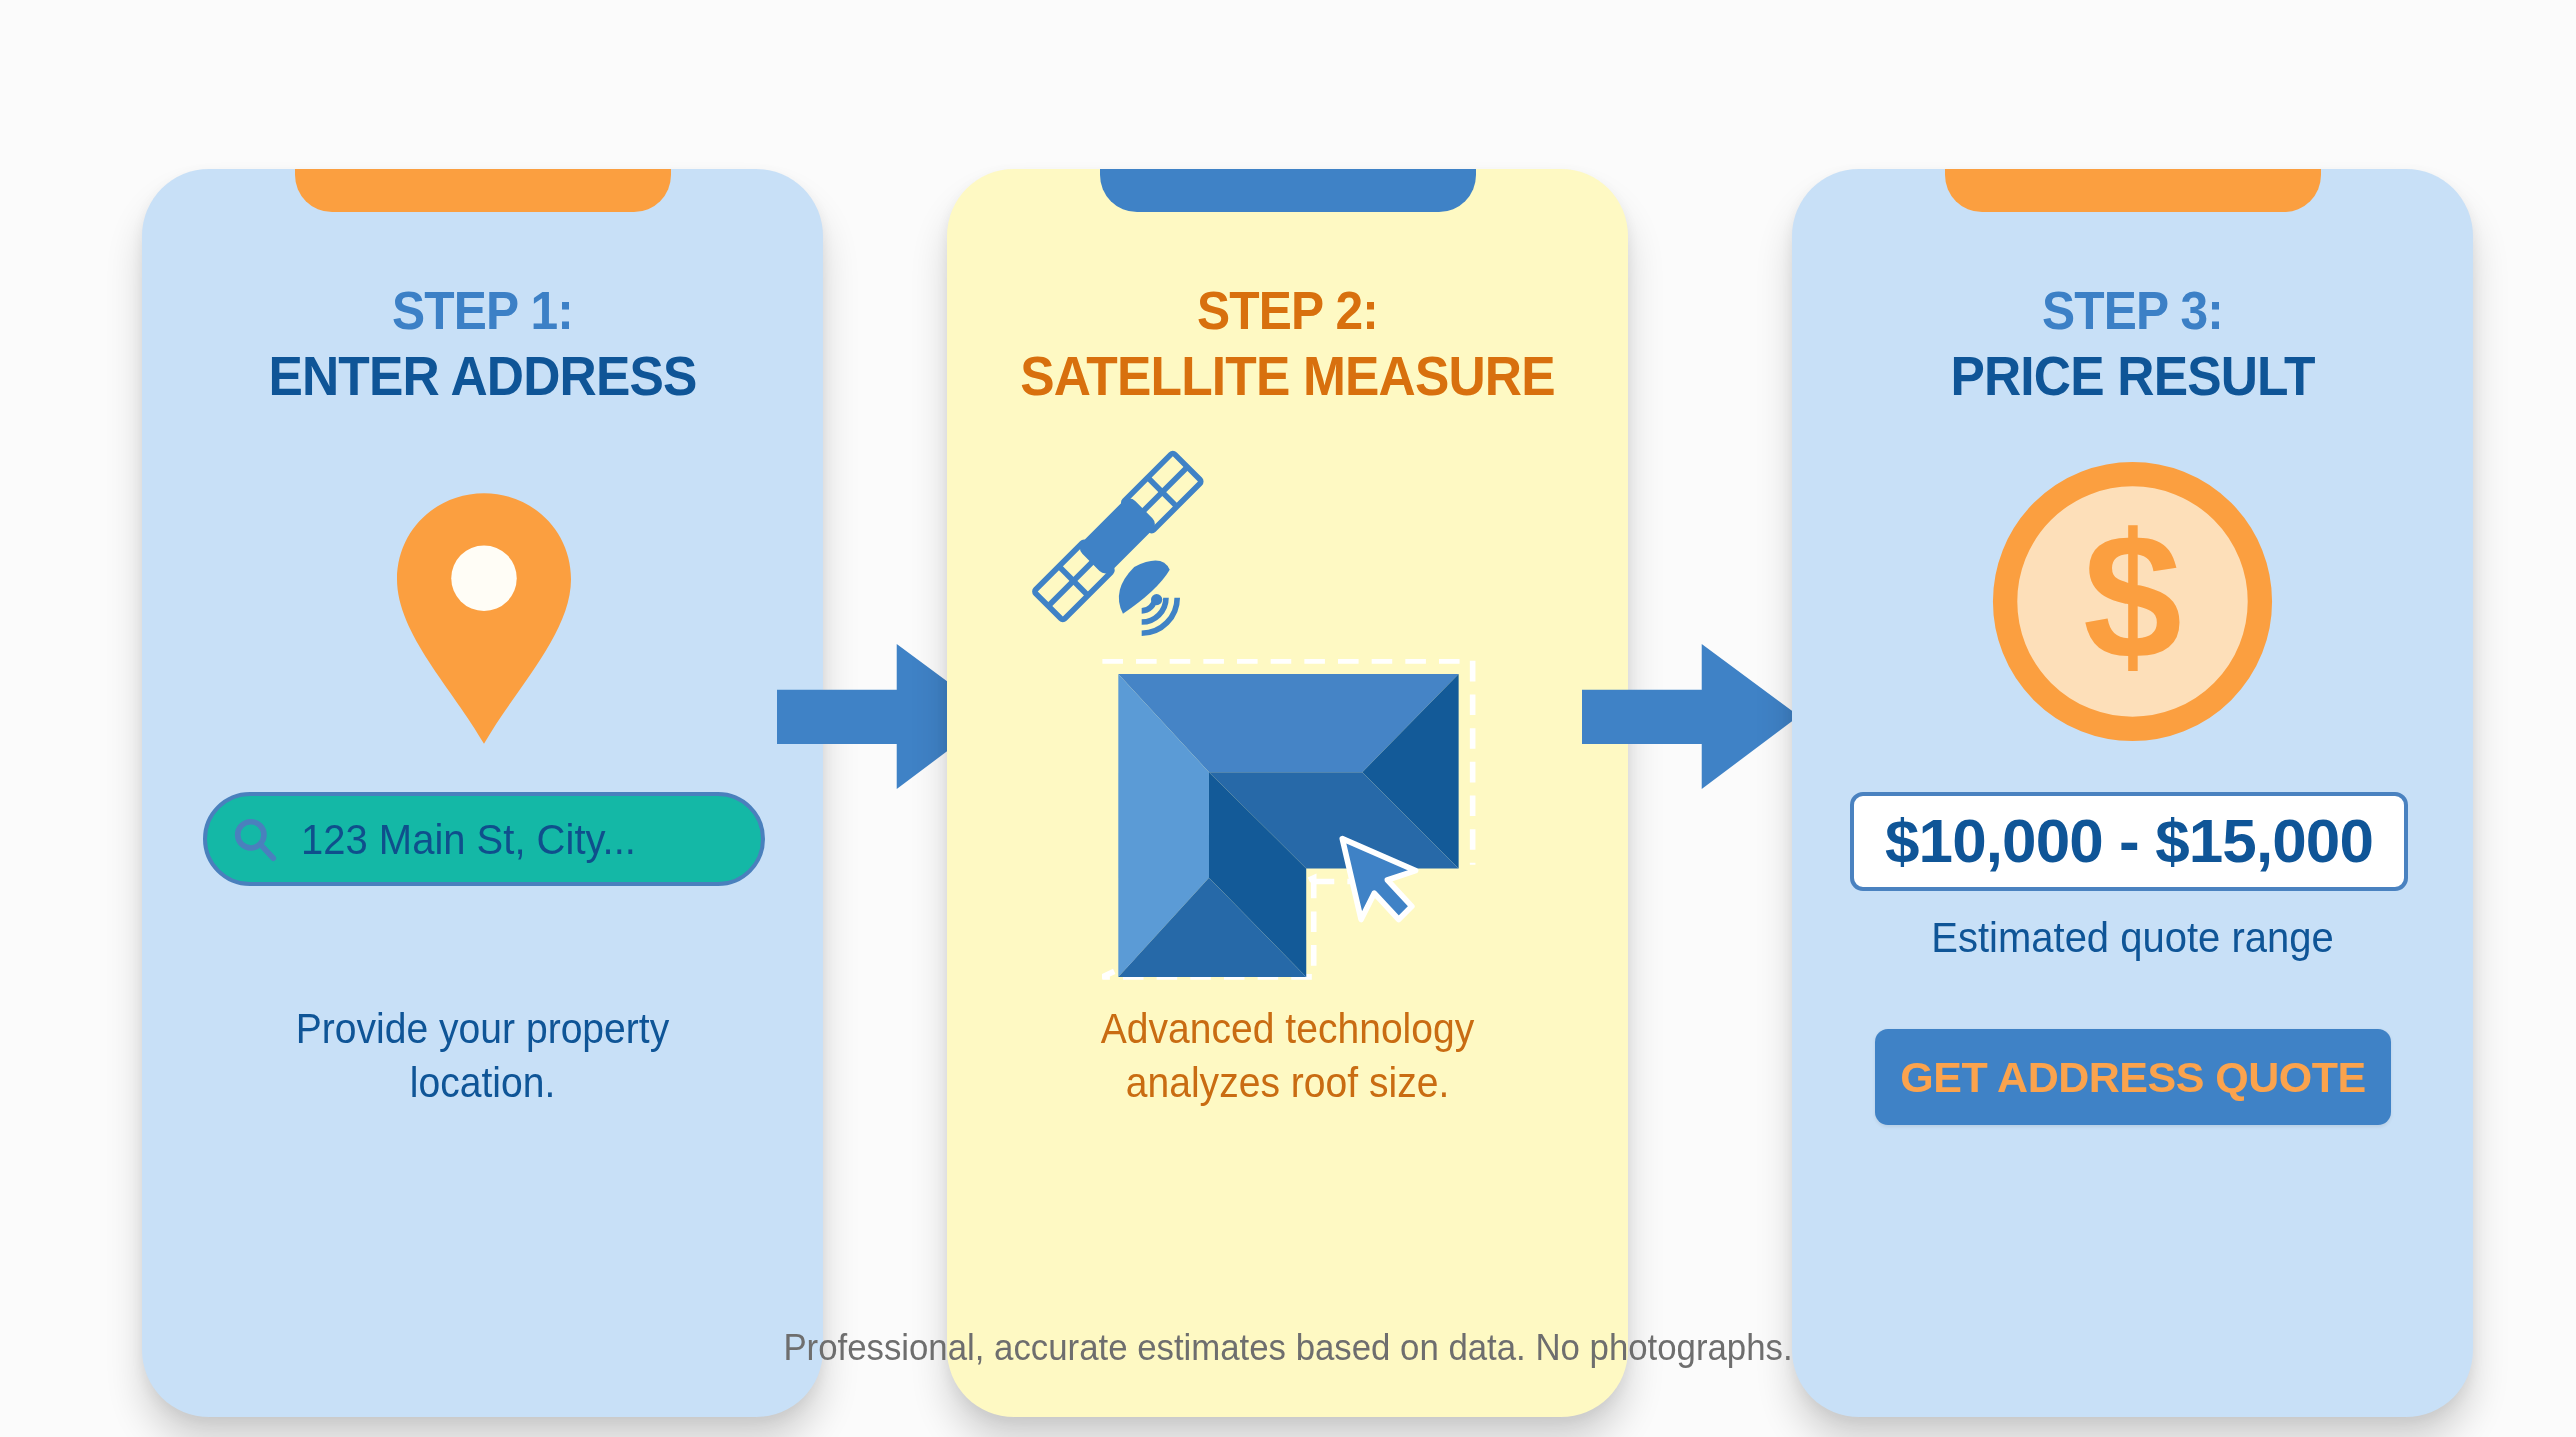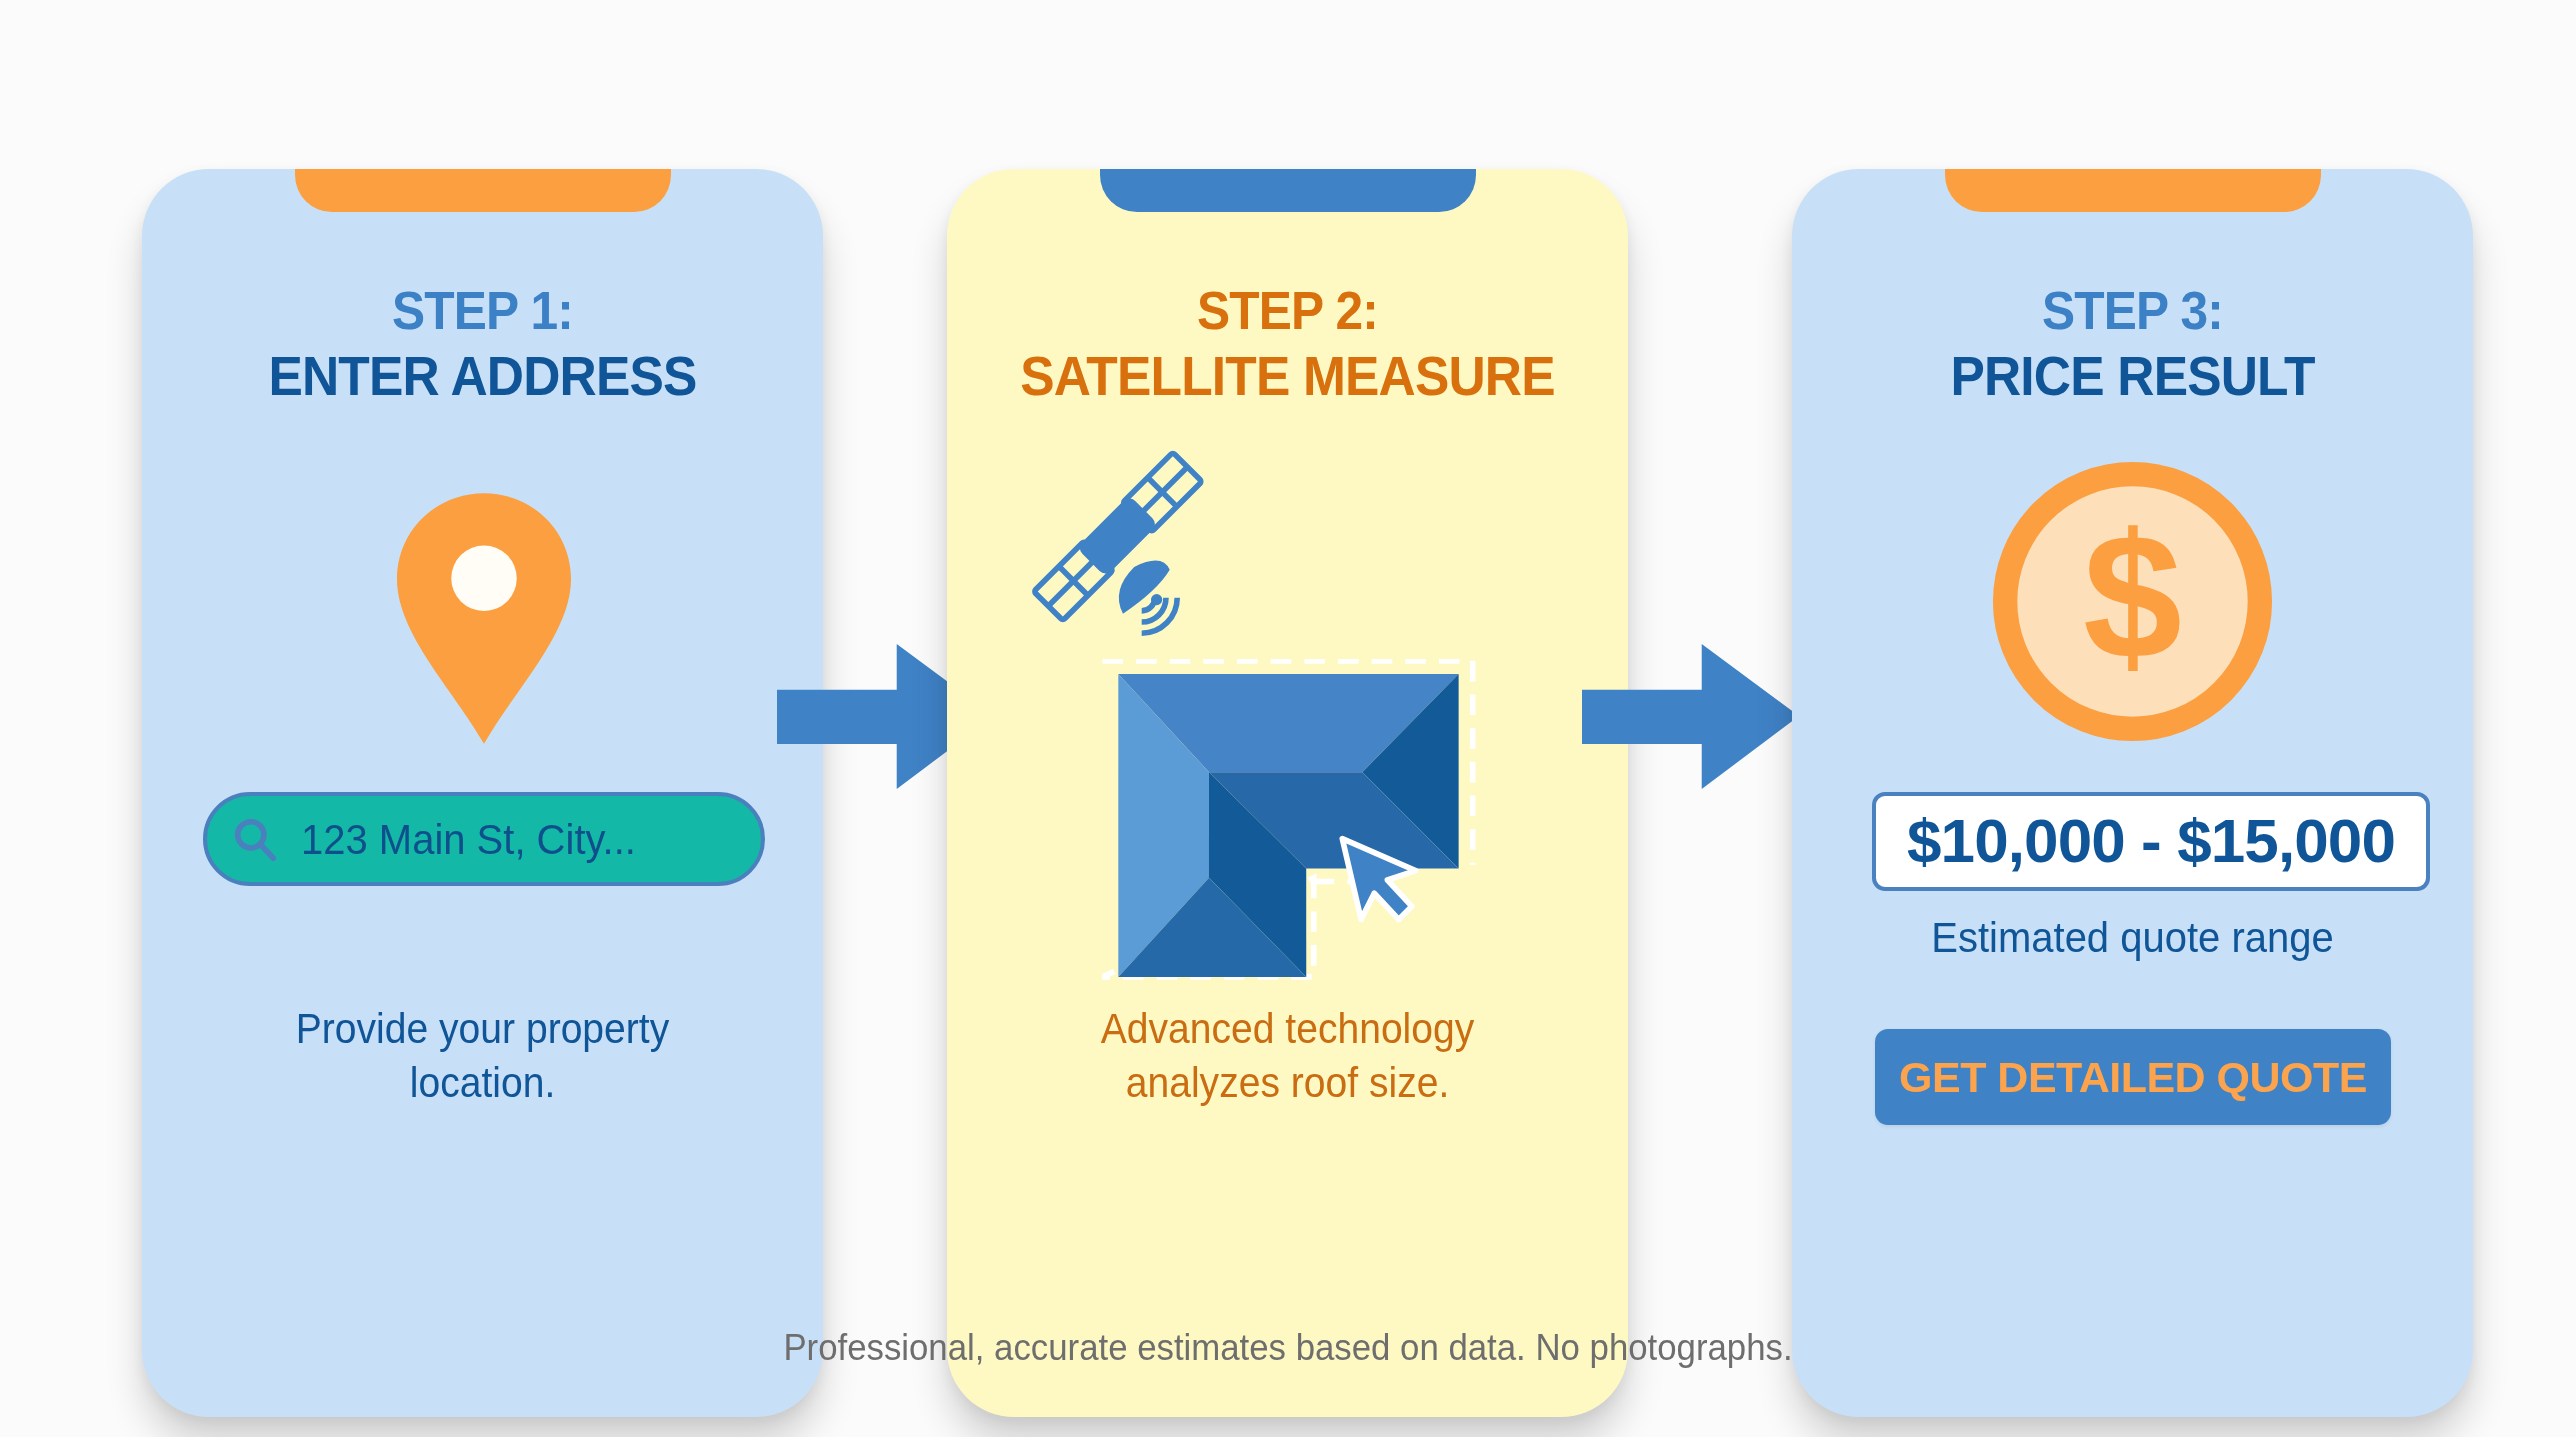--- a/index.html
+++ b/index.html
@@ -26,21 +26,21 @@
   .caption.orange { color:#c96c12; }
   .search { position:absolute; left:61px; top:623px; width:554px; height:86px; background:#14b8a6;
             border:4.7px solid #4a80bd; border-radius:47px; box-sizing:content-box; }
   .search .icon { position:absolute; left:26px; top:20.6px; width:45px; height:45px; }
   .search .val { position:absolute; left:94px; top:19px; font-size:43px; color:#0f4f8c;
                  transform:scaleX(0.93); transform-origin:left; white-space:nowrap; }
   .arrow { position:absolute; top:644px; width:217px; height:145px; }
   .price-box { position:absolute; left:58px; top:623px; width:558px; height:99px; background:#fff;
                border:4.7px solid #4a82c0; border-radius:13px; box-sizing:border-box;
                text-align:center; font-size:62px; font-weight:bold; color:#0f5597; line-height:90px;
-               letter-spacing:-0.9px;margin-left:22px; }
+               letter-spacing:-0.9px; }
   .price-sub { position:absolute; left:0; width:100%; top:744px; text-align:center;
                font-size:43px; color:#0f5597; transform:scaleX(0.93); }
   .cta { position:absolute; left:83px; top:860px; width:516px; height:96px; background:#3f82c6;
          border-radius:13px; border:none; color:#fba34d; font-size:43px; font-weight:bold;
          font-family:"Liberation Sans", sans-serif; letter-spacing:-0.5px; cursor:pointer;
          box-shadow: 0 1.9px 3.7px rgba(0,0,0,0.08); }
   .footer { position:absolute; left:0; width:100%; top:1327px; text-align:center;
             font-size:37px; color:#6e6e6e; transform:scaleX(0.94); }
   svg { display:block; }
 </style>
@@ -154,17 +154,17 @@
 
   <div style="position:absolute; left:200px; top:292px;">
     <svg width="281" height="281" viewBox="0 0 300 300">
       <circle cx="150" cy="150" r="136" fill="#fddfb9" stroke="#fb9f40" stroke-width="26"></circle>
       <text x="150" y="210" text-anchor="middle" font-family="Liberation Sans, sans-serif" font-size="190" font-weight="bold" fill="#fb9f40">$</text>
     </svg>
   </div>
 
   <div class="price-box">$10,000 - $15,000</div>
   <div class="price-sub">Estimated quote range</div>
-  <button class="cta">GET DETAILED QUOTE</button>
+  <button class="cta">GET ADDRESS QUOTE</button>
 </div>
 
 <div class="footer">Professional, accurate estimates based on data. No photographs.</div>
 
 
 </body></html>

